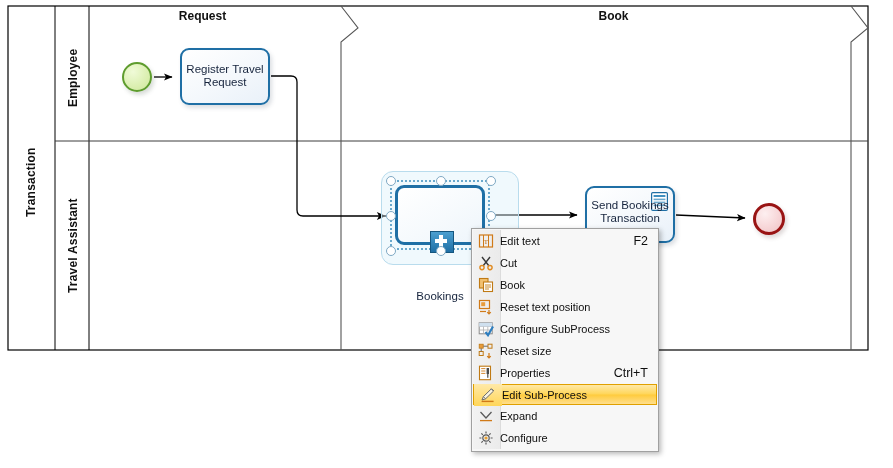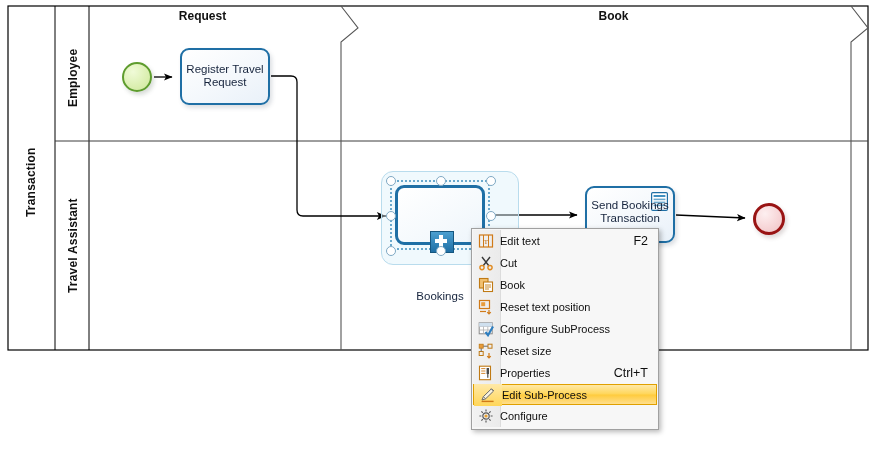--- a/index.html
+++ b/index.html
@@ -434,20 +434,30 @@
           <path d="M2 13 L3.4 9.6 L11.4 1.8 L13.6 4 L5.6 11.8 Z" fill="#f7f2e0" stroke="#6a6a6a" stroke-width="1"></path>
           <path d="M11.4 1.8 L13.6 4" stroke="#6a6a6a" stroke-width="1"></path>
           <path d="M3.4 9.6 L5.6 11.8" stroke="#6a6a6a" stroke-width="0.9"></path>
           <path d="M1.6 14.4 H13.6" stroke="#d07a18" stroke-width="1.4"></path>
         </svg>
       </span>
       <span class="menu-label">Edit Sub-Process</span>
       <span class="menu-shortcut"></span>
     </div>
 
+    <div class="menu-item">
+      <span class="menu-icon">
+        <svg width="16" height="16" viewBox="0 0 16 16">
+          <path d="M2.5 4 L8 10 L13.5 4" stroke="#5a5a5a" stroke-width="1.3" fill="none"></path>
+          <path d="M2 12.6 H14" stroke="#d07a18" stroke-width="1.3"></path>
+        </svg>
+      </span>
+      <span class="menu-label">Expand</span>
+      <span class="menu-shortcut"></span>
+    </div>
 
     <div class="menu-item">
       <span class="menu-icon">
         <svg width="16" height="16" viewBox="0 0 16 16">
           <g stroke="#5a5a5a" stroke-width="1.2" fill="none">
             <circle cx="8" cy="8" r="3.2"></circle>
             <path d="M8 1.4 V3.4 M8 12.6 V14.6 M1.4 8 H3.4 M12.6 8 H14.6
                      M3.4 3.4 L4.8 4.8 M11.2 11.2 L12.6 12.6
                      M12.6 3.4 L11.2 4.8 M4.8 11.2 L3.4 12.6"></path>
           </g>

